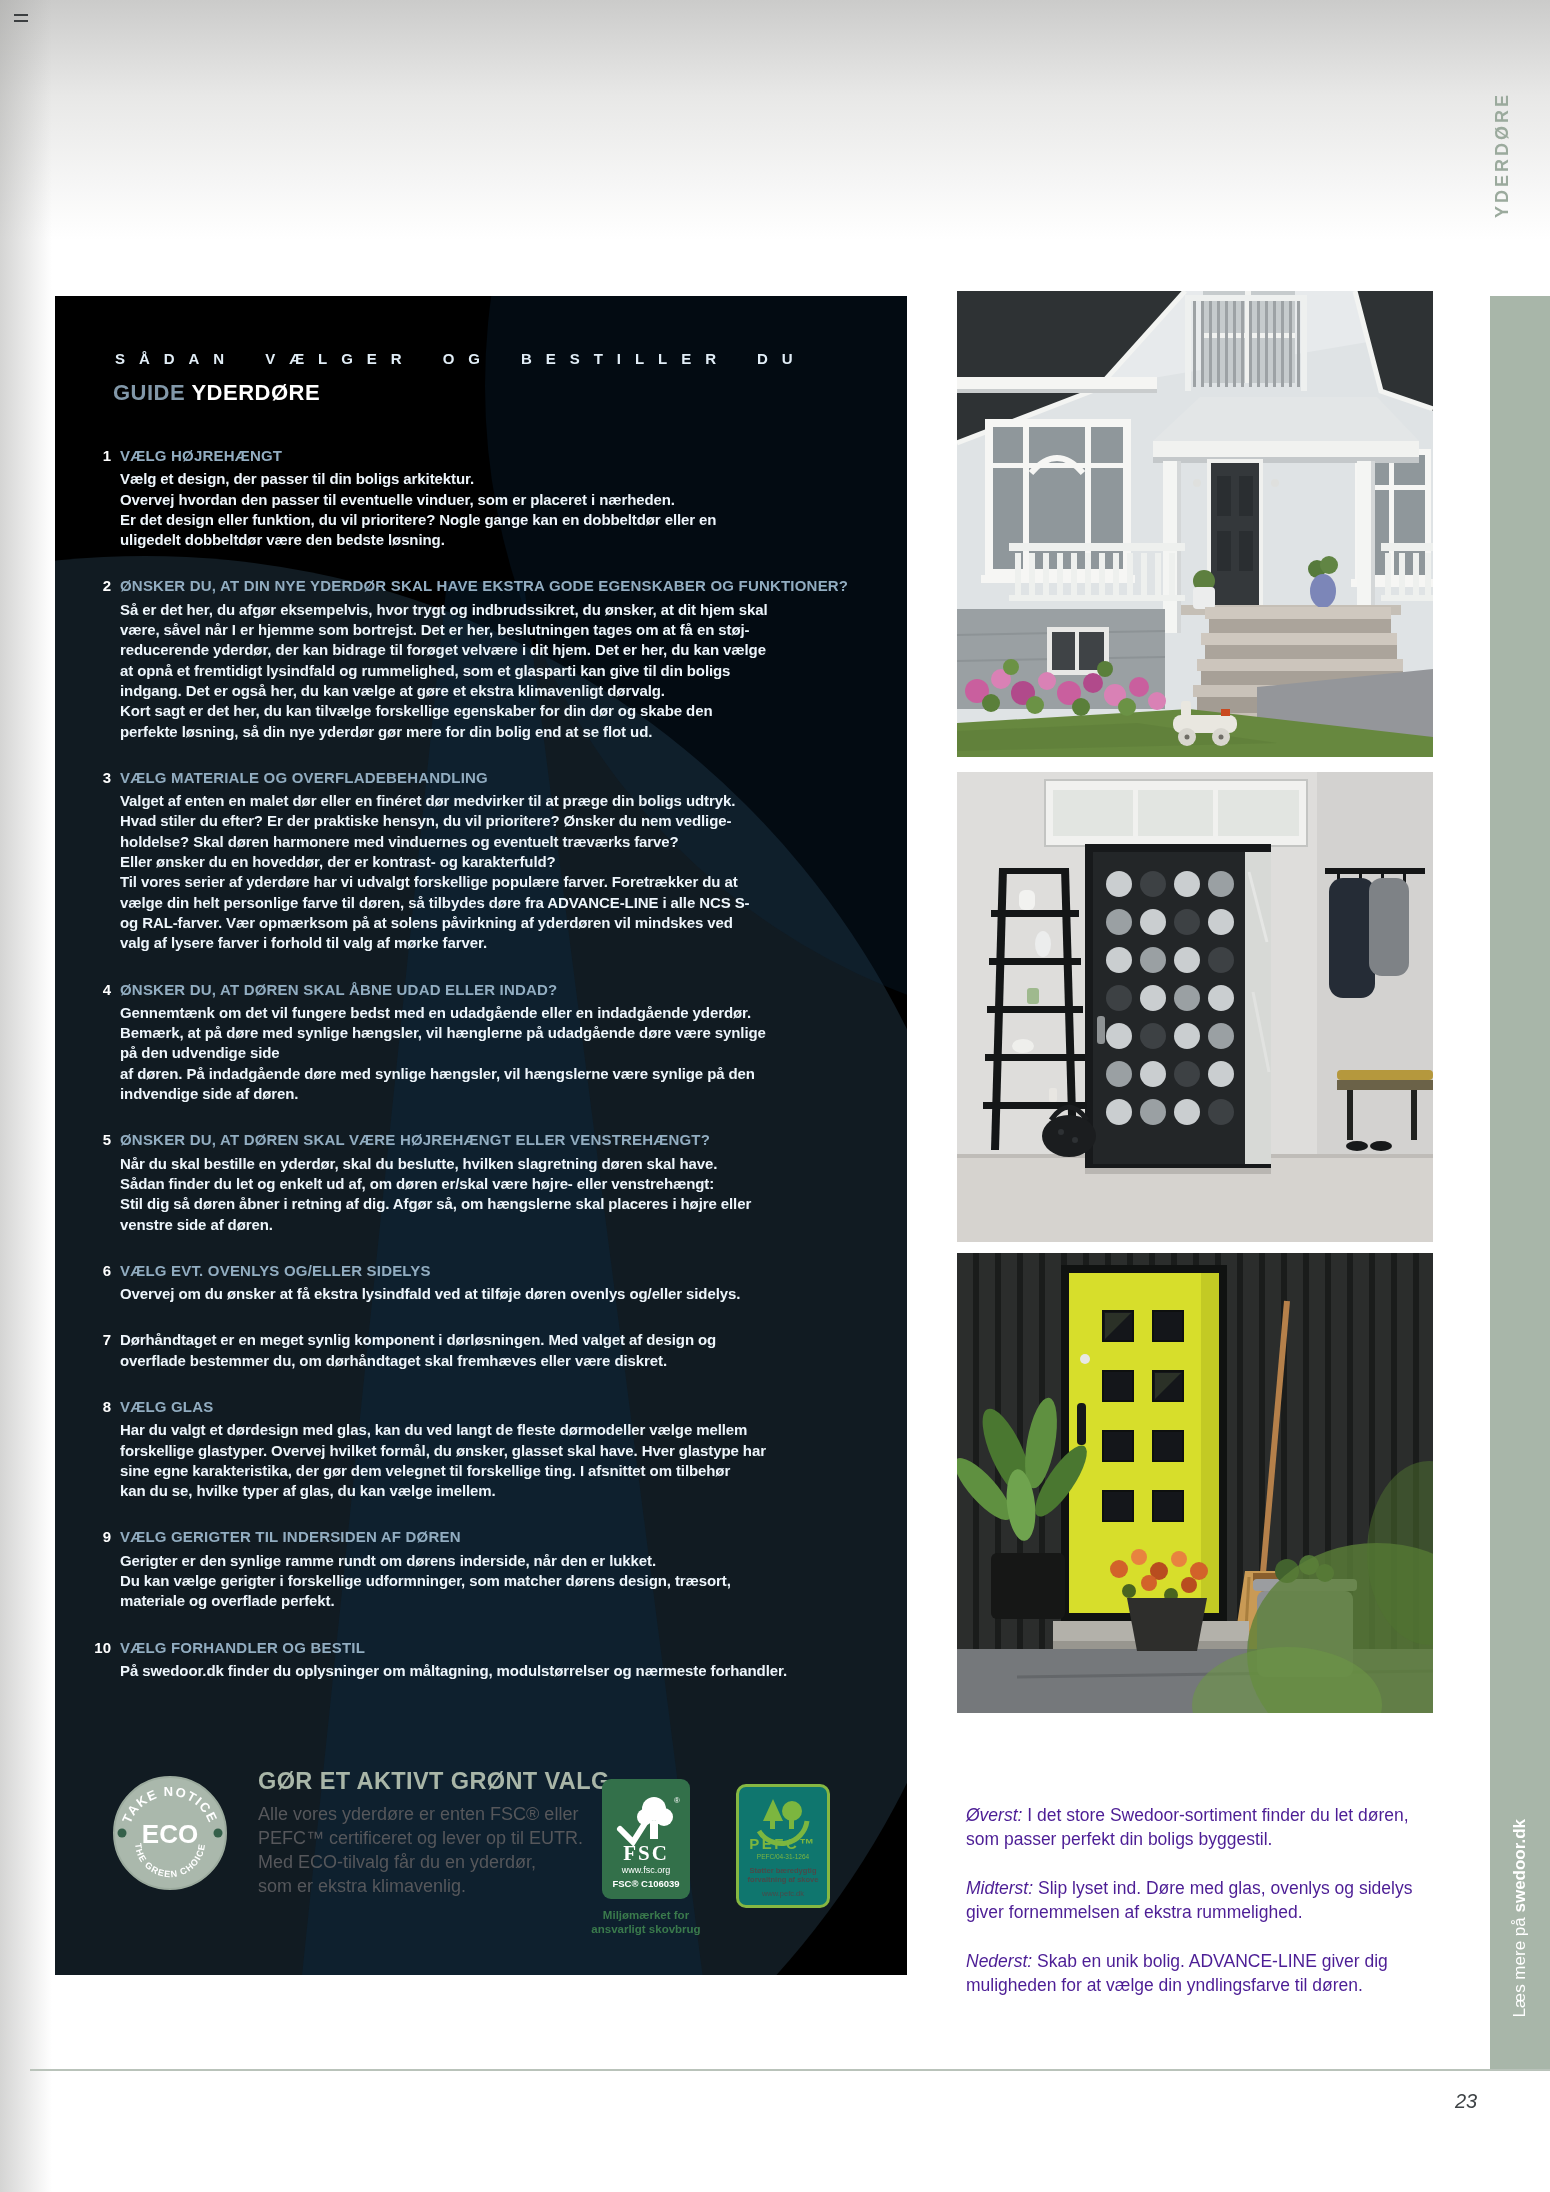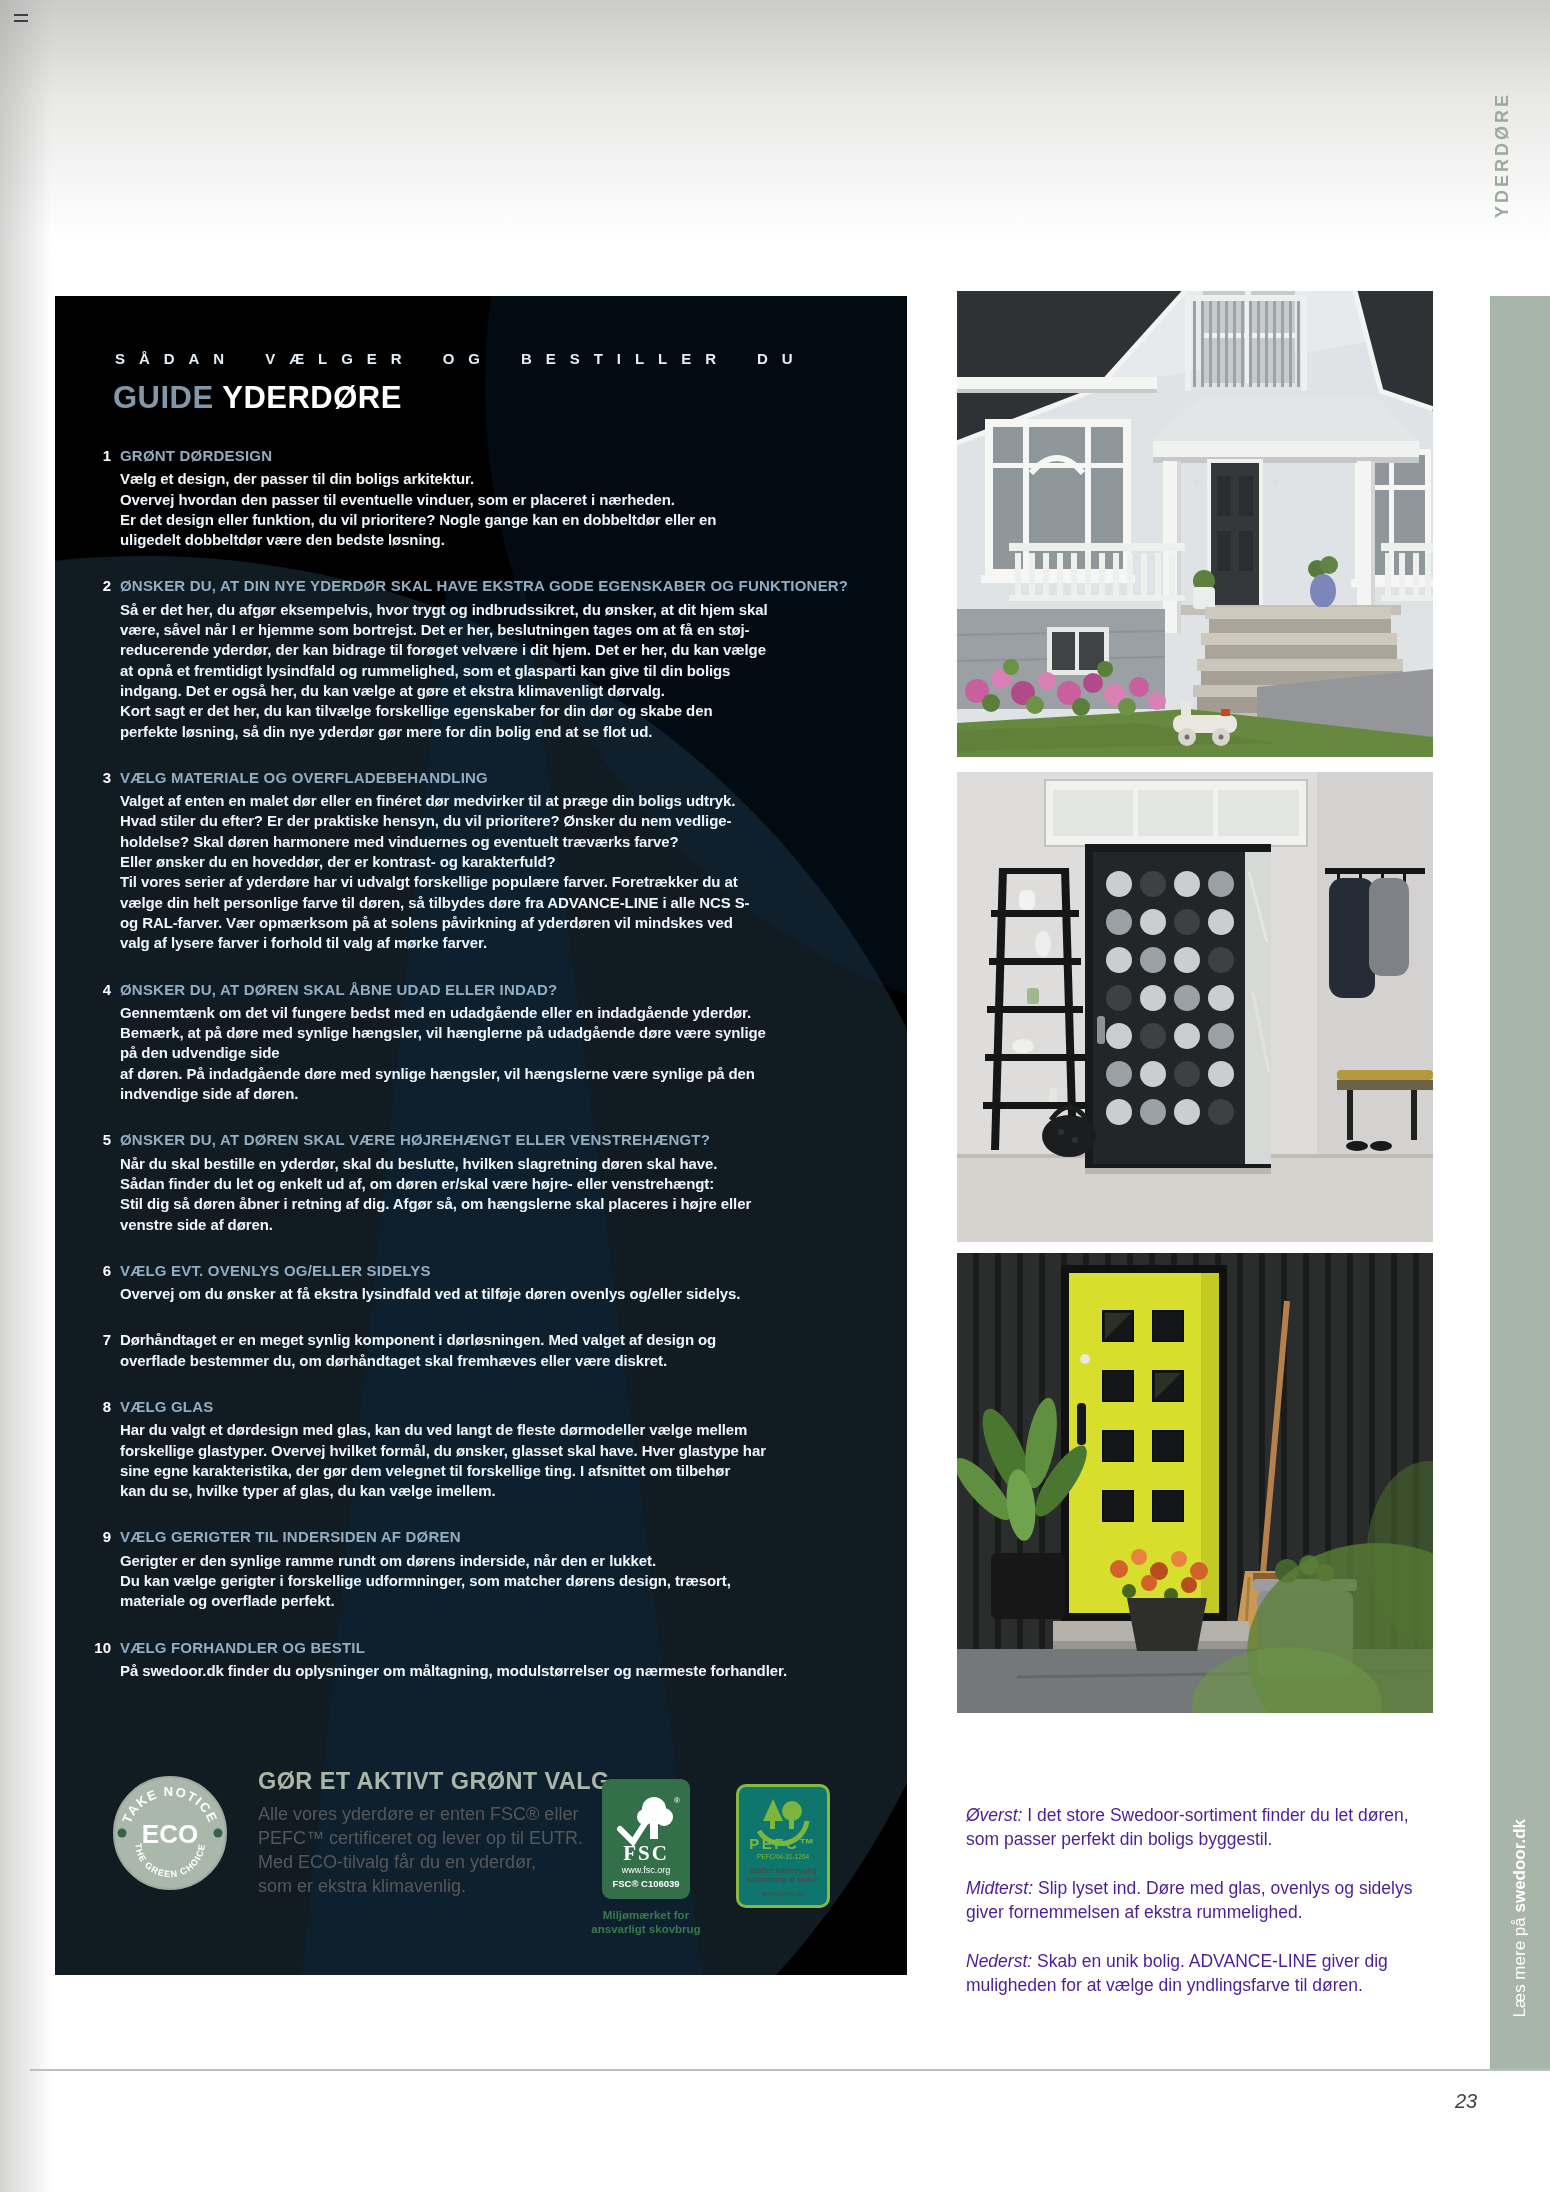--- a/index.html
+++ b/index.html
@@ -27,21 +27,21 @@
   .panel{position:absolute;left:55px;top:296px;width:852px;height:1679px;background:#000000;overflow:hidden;}
   .panel .circleA{position:absolute;left:-760px;top:260px;width:1700px;height:1700px;border-radius:50%;
         background:rgba(96,150,190,.18);}
   .panel .circleB{position:absolute;left:430px;top:-560px;width:1300px;height:1300px;border-radius:50%;
         background:rgba(10,44,72,.25);}
   .panel .funnel{position:absolute;left:0;top:0;width:100%;height:100%;
         clip-path:polygon(46% 17%,55% 17%,76% 100%,29% 100%);background:rgba(9,42,70,.32);}
   .panel-inner{position:absolute;left:0;top:0;width:100%;height:100%;}
   .kicker{position:absolute;left:60px;top:54px;color:#e2eef7;font-size:15px;font-weight:bold;
         letter-spacing:.93em;word-spacing:.6em;white-space:nowrap;}
-  .guide-title{position:absolute;left:58px;top:84px;font-size:31px;font-weight:bold;letter-spacing:.5px;}
+  .guide-title{position:absolute;left:58px;top:84px;font-size:22px;font-weight:bold;letter-spacing:.5px;}
   .guide-title .accent{color:#8298a9;}
   .guide-title .rest{color:#ffffff;}
   .sections{position:absolute;left:20px;top:150px;width:800px;}
   .sec{display:grid;grid-template-columns:36px 1fr;column-gap:9px;margin-bottom:26px;}
   .sec-num{text-align:right;color:#ffffff;font-weight:bold;font-size:15px;line-height:20.3px;}
   .sec-head{color:#92adc1;font-weight:bold;font-size:15px;line-height:20.3px;margin-bottom:3px;letter-spacing:.2px;}
   .sec-body{color:#eef6fc;font-weight:bold;font-size:15px;line-height:20.3px;white-space:pre-line;letter-spacing:-.1px;}
 
   
   .photo{position:absolute;left:957px;width:476px;overflow:hidden;}
@@ -88,21 +88,21 @@
     <div class="funnel"></div>
     <div class="panel-inner">
       <div class="kicker">SÅDAN VÆLGER OG BESTILLER DU</div>
       <div class="guide-title">
         <span class="accent">GUIDE</span><span class="rest"> YDERDØRE</span>
       </div>
       <div class="sections">
         <div class="sec">
             <div class="sec-num">1</div>
             <div>
-              <div class="sec-head">GRØNT DØRDESIGN</div>
+              <div class="sec-head">VÆLG HØJREHÆNGT</div>
               <div class="sec-body">Vælg et design, der passer til din boligs arkitektur.
 Overvej hvordan den passer til eventuelle vinduer, som er placeret i nærheden.
 Er det design eller funktion, du vil prioritere? Nogle gange kan en dobbeltdør eller en
 uligedelt dobbeltdør være den bedste løsning.</div>
             </div>
           </div>
         <div class="sec">
             <div class="sec-num">2</div>
             <div>
               <div class="sec-head">ØNSKER DU, AT DIN NYE YDERDØR SKAL HAVE EKSTRA GODE EGENSKABER OG FUNKTIONER?</div>

